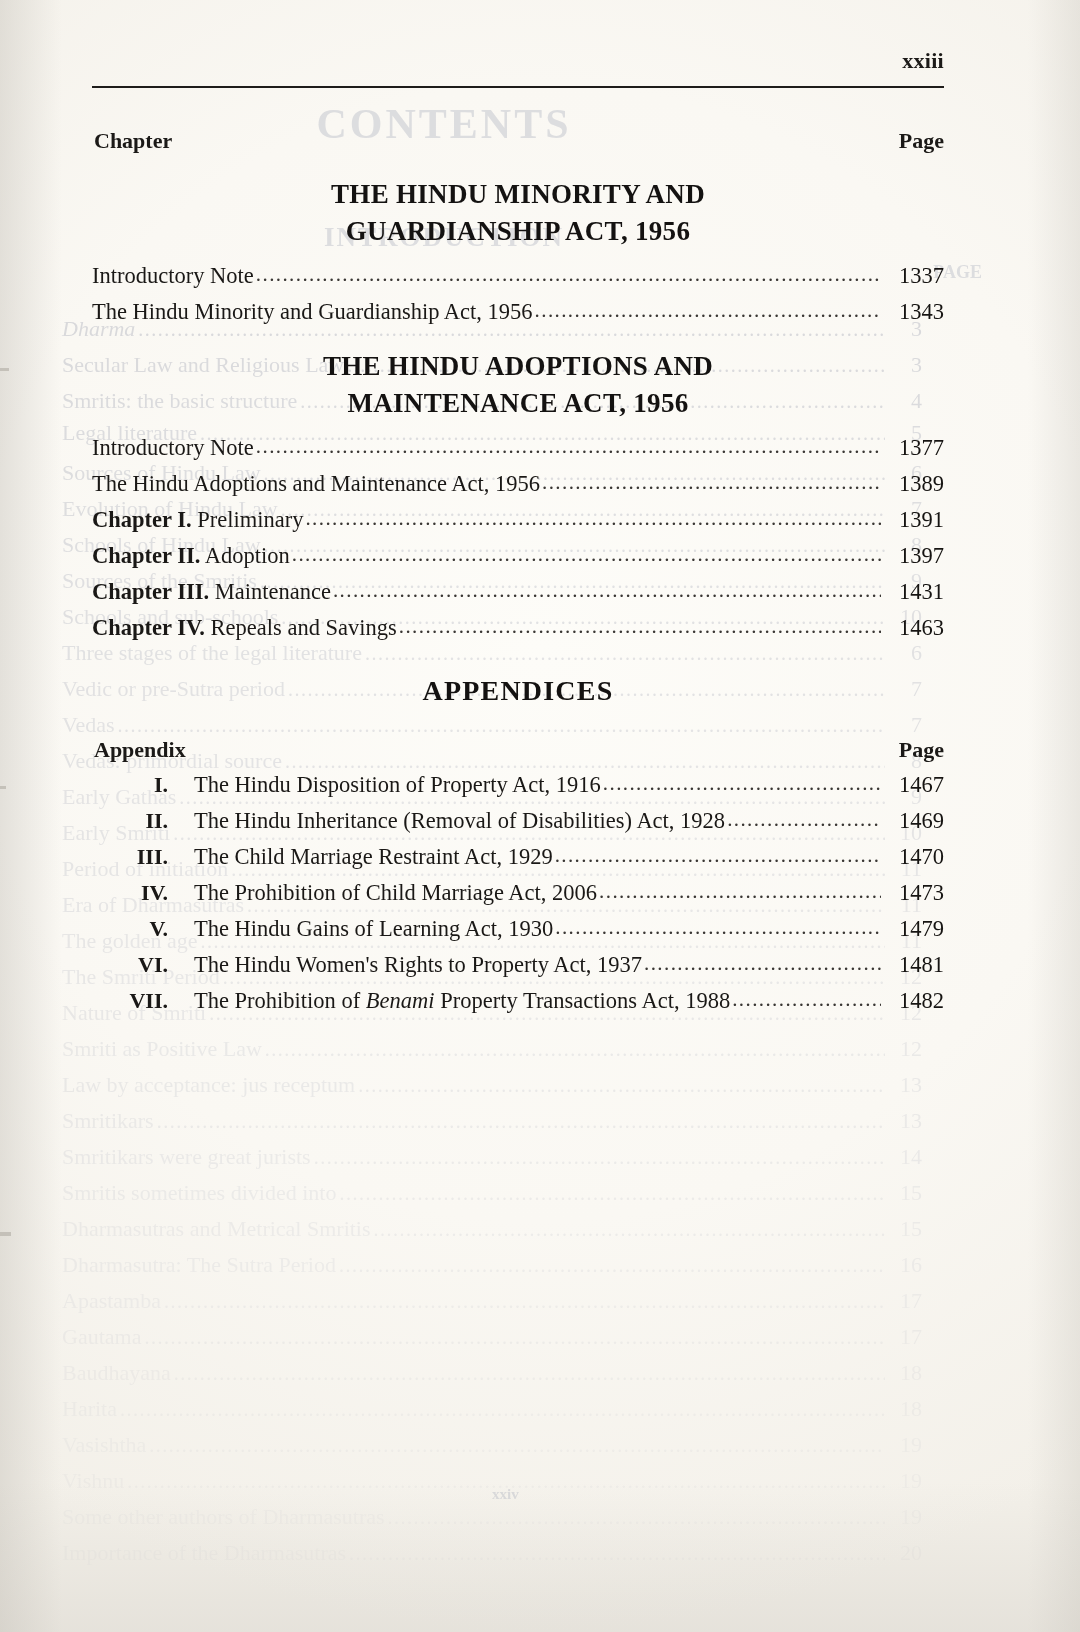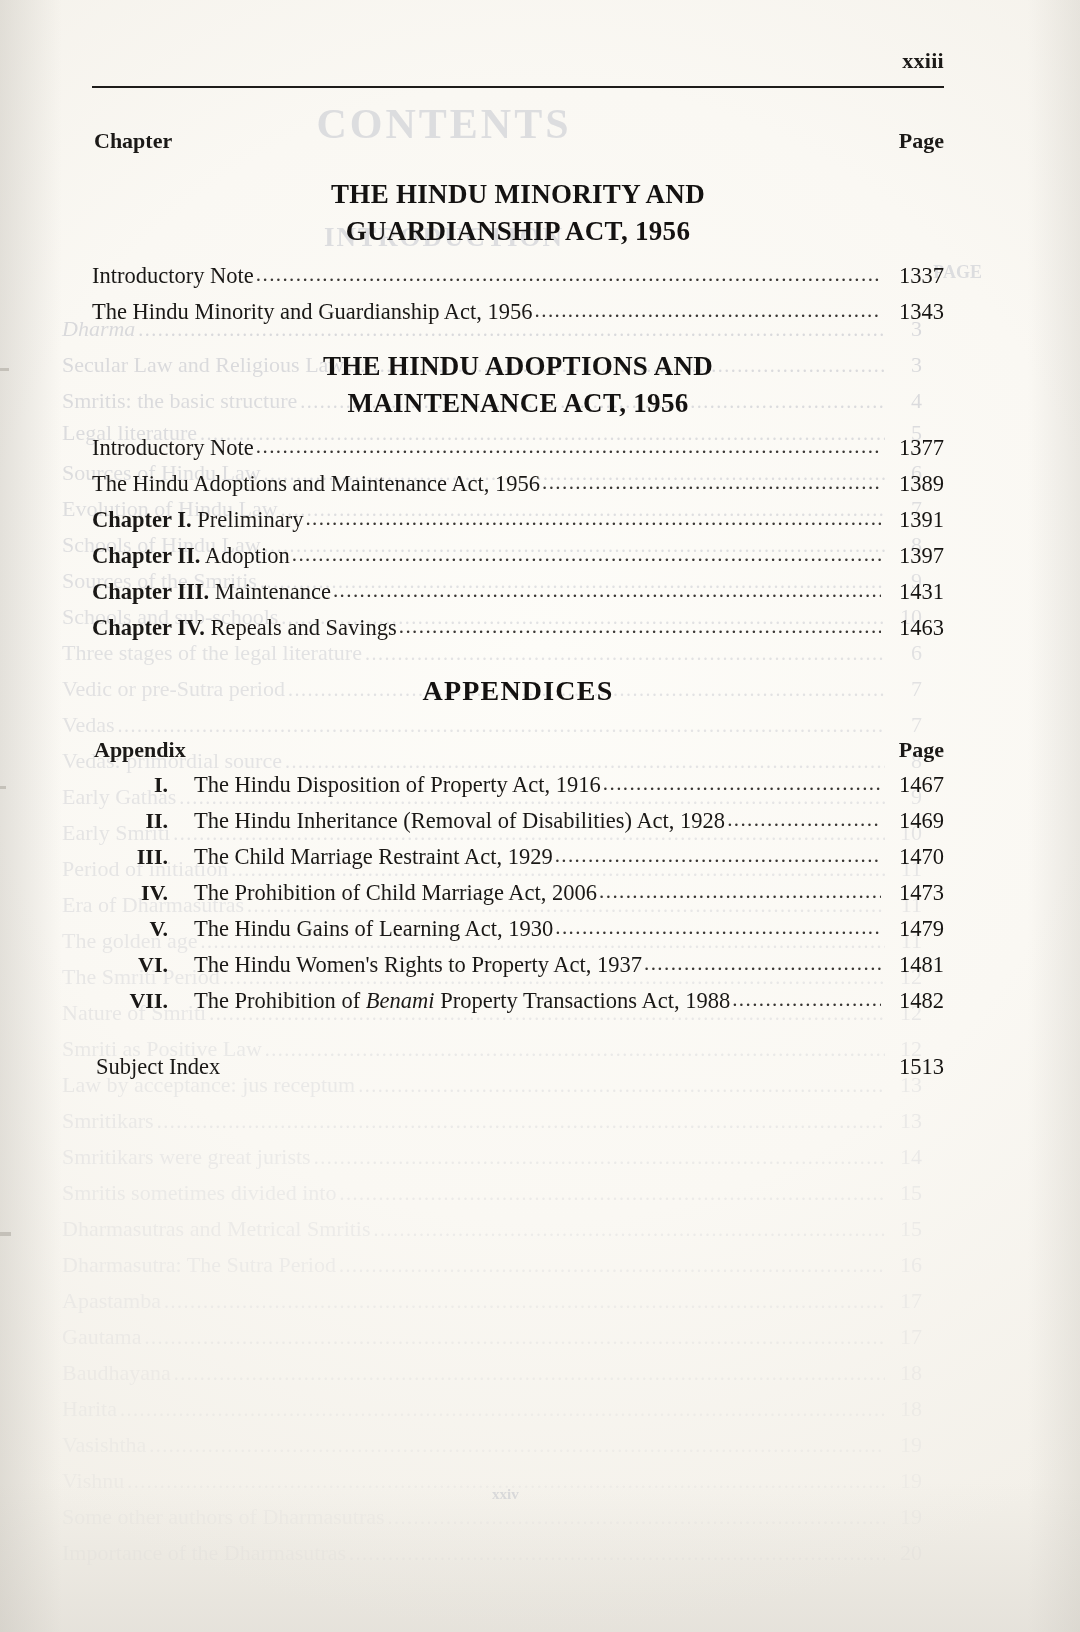--- a/index.html
+++ b/index.html
@@ -498,20 +498,15 @@
           <span class="toc-page">1481</span>
         </div>
         <div class="toc-row appx-row">
           <span class="roman">VII.</span>
           <span class="toc-label">The Prohibition of <i>Benami</i> Property Transactions Act, 1988</span>
           <span class="toc-leader">...................................................................................................................................................................................</span>
           <span class="toc-page">1482</span>
         </div>
       </div>
 
-    <div class="toc-row subject-row">
-      <span class="toc-label">Subject Index</span>
-      <span class="toc-leader"></span>
-      <span class="toc-page">1513</span>
-    </div>
 
   </div>
 </div>
 
 </body></html>

